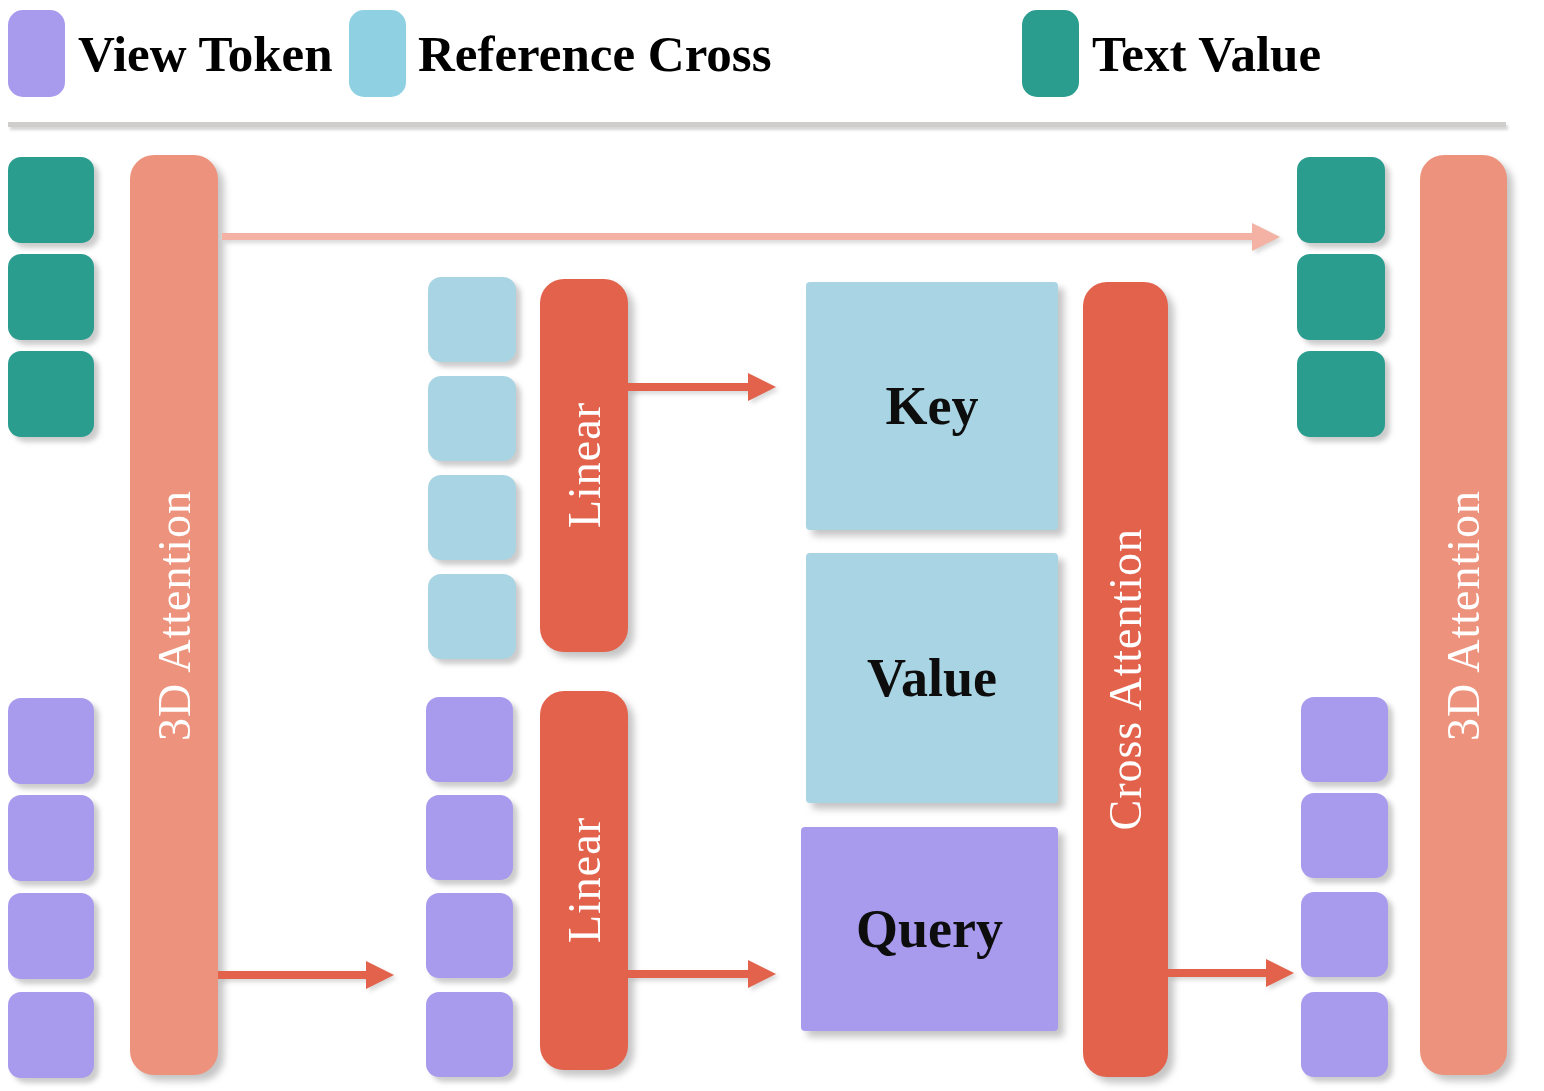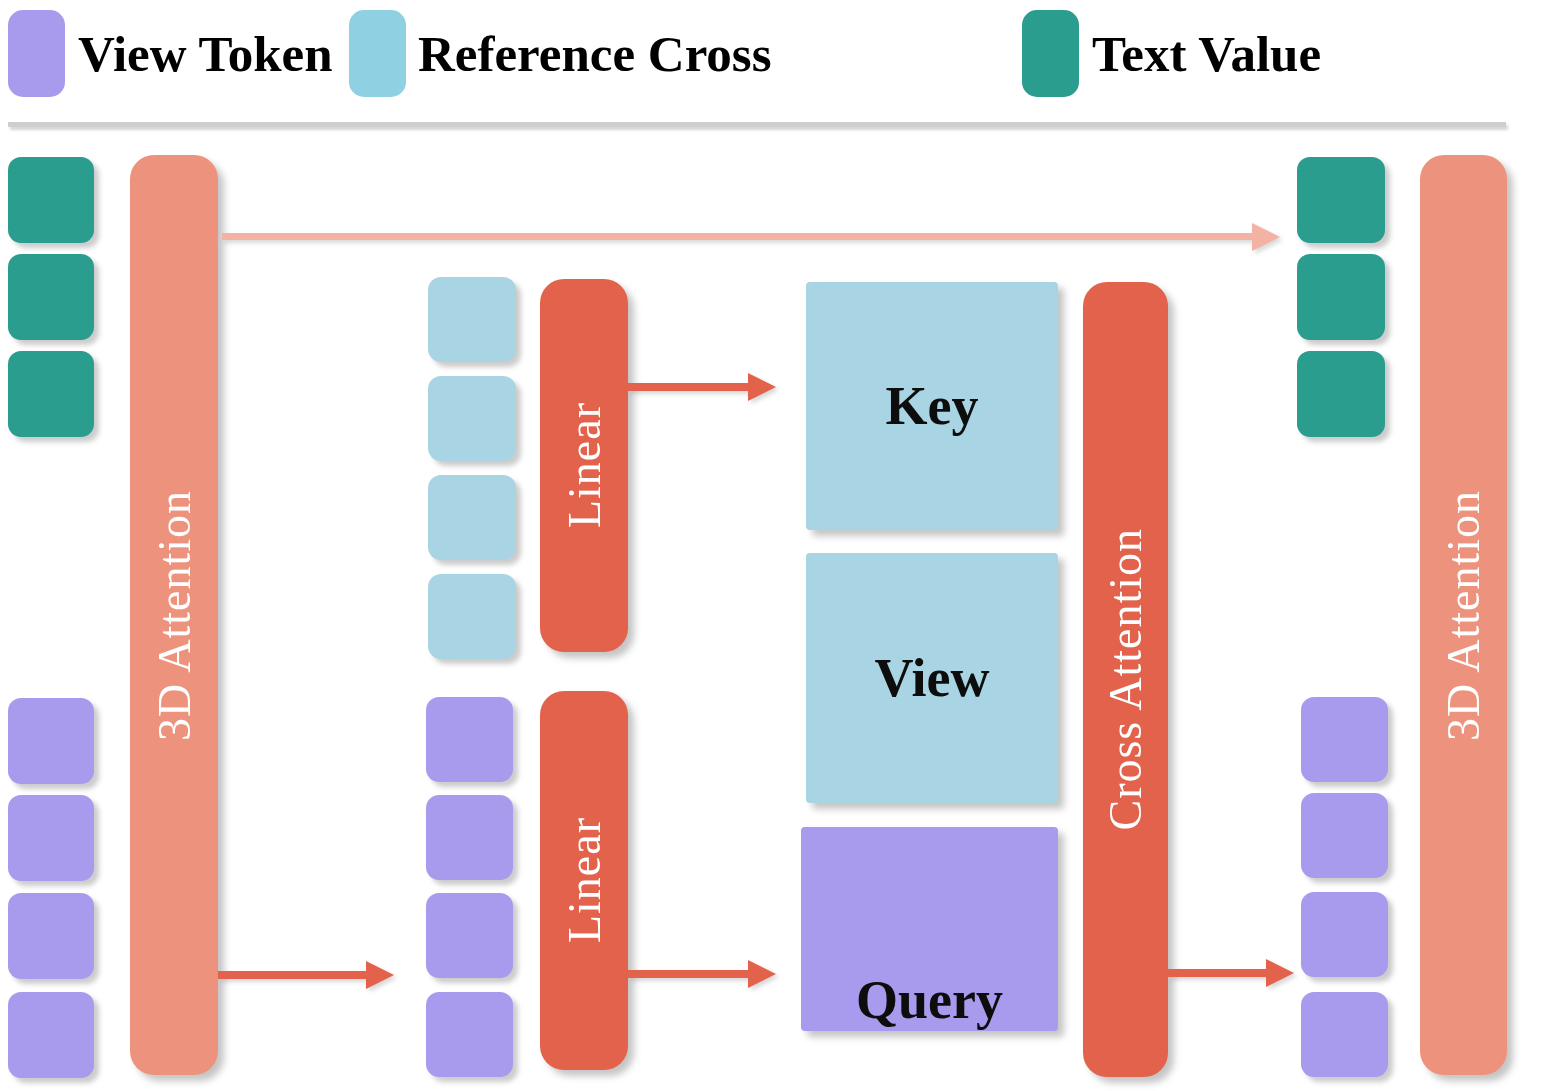--- a/index.html
+++ b/index.html
@@ -150,23 +150,23 @@
 </div>
 
 <div class="bar op" style="left:540px; top:691px; width:88px; height:379px;">
   <span class="vtext">Linear</span>
 </div>
 
 <div class="bigbox kv" style="left:806px; top:282px; width:252px; height:248px;">
   <span>Key</span>
 </div>
 <div class="bigbox kv" style="left:806px; top:553px; width:252px; height:250px;">
-  <span>View</span>
-</div>
-<div class="bigbox q" style="left:801px; top:827px; width:257px; height:204px;align-items:flex-end;">
+  <span>Value</span>
+</div>
+<div class="bigbox q" style="left:801px; top:827px; width:257px; height:204px;">
   <span>Query</span>
 </div>
 
 <div class="bar op" style="left:1083px; top:282px; width:85px; height:795px;">
   <span class="vtext">Cross Attention</span>
 </div>
 
 <div>
   <div class="sq teal" style="left:1297px; top:157px; width:88px;"></div>
   <div class="sq teal" style="left:1297px; top:254px; width:88px;"></div>

